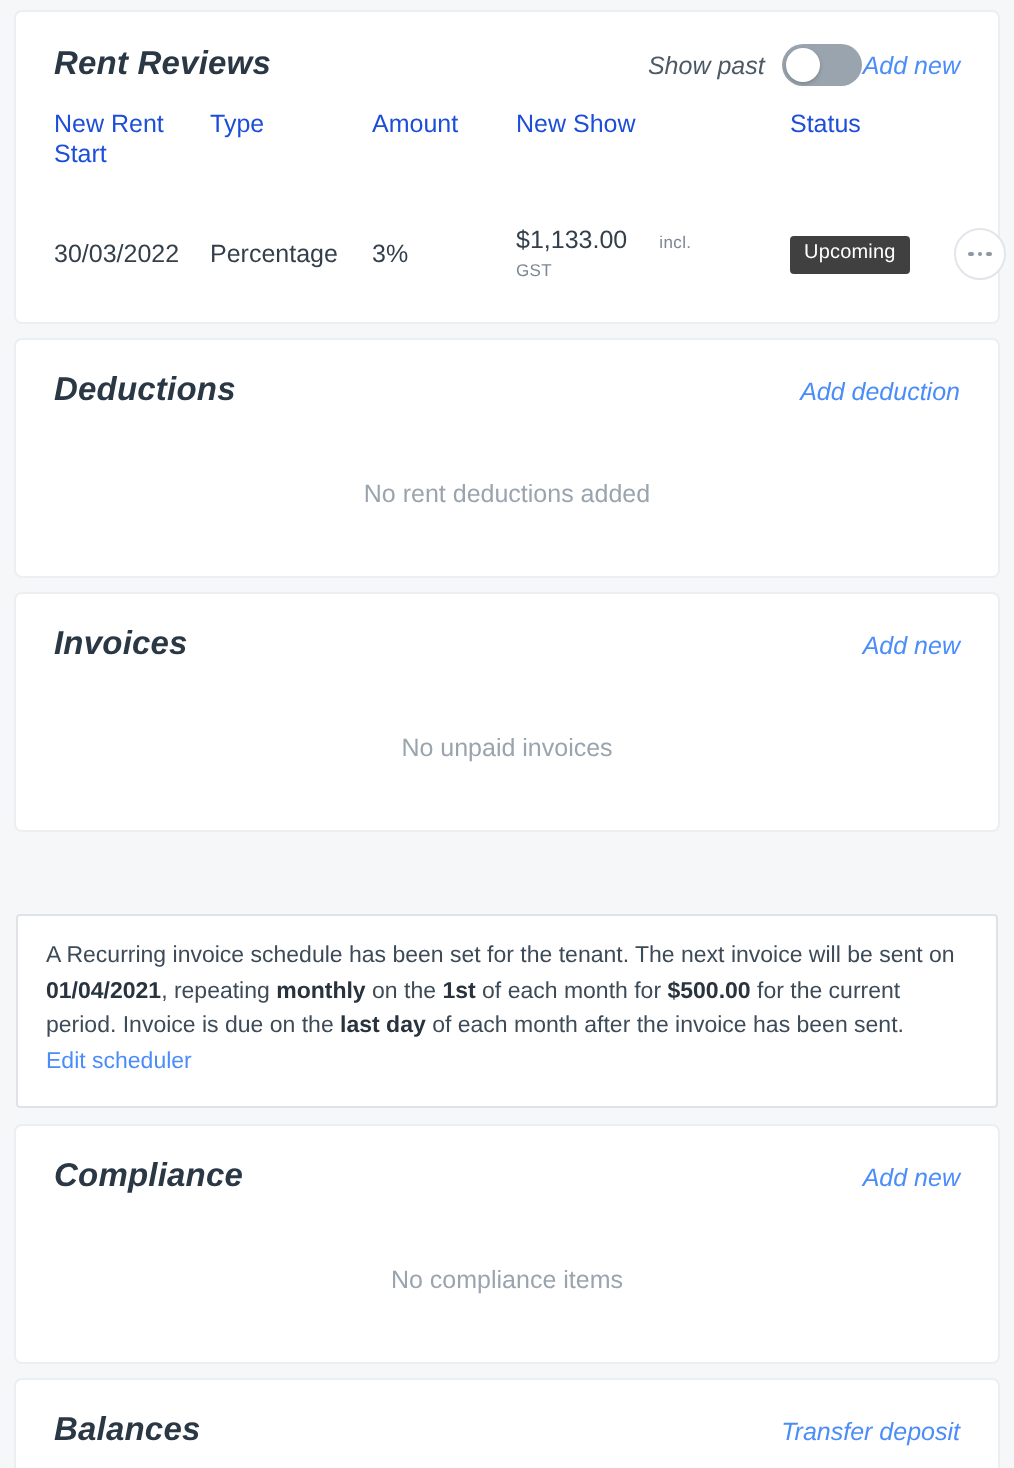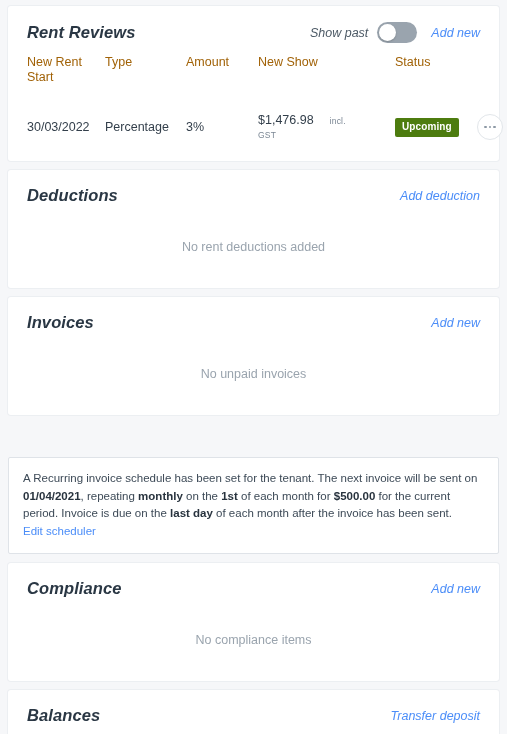--- a/index.html
+++ b/index.html
@@ -43,21 +43,20 @@
   .card-title {
     font-size: 16.5px;
     font-weight: 600;
     color: #2a3744;
     letter-spacing: 0.1px;
   }
 
   .head-right {
     display: flex;
     align-items: center;
-    gap: 14px;
   }
 
   .toggle-wrap {
     display: flex;
     align-items: center;
     gap: 9px;
   }
 
   .toggle-label {
     font-size: 12.5px;
@@ -98,21 +97,21 @@
     width: 100%;
     padding: 8px 19px 20px 19px;
   }
 
   .rr-row {
     display: flex;
     align-items: flex-start;
   }
 
   .rr-head .rr-cell {
-    color: #a16207;
+    color: #1d4ed8;
     font-size: 12.5px;
     line-height: 15px;
     padding-bottom: 2px;
   }
 
   .rr-body {
     margin-top: 26px;
     align-items: center;
   }
 
@@ -130,24 +129,24 @@
 
   .gst {
     font-size: 8.5px;
     color: #7b8794;
     letter-spacing: 0.2px;
     margin-left: 16px;
   }
 
   .badge {
     display: inline-block;
-    background: #4d7c0f;
+    background: #404040;
     color: #ffffff;
     font-size: 10px;
-    font-weight: 700;
+    font-weight: 400;
     line-height: 1;
     padding: 4px 7px 5px 7px;
     border-radius: 2px;
     letter-spacing: 0.1px;
   }
 
   .dots-btn {
     width: 26px;
     height: 26px;
     border-radius: 50%;
@@ -236,21 +235,21 @@
         <div class="rr-cell c-amount">Amount</div>
         <div class="rr-cell c-rent">New Show</div>
         <div class="rr-cell c-status">Status</div>
         <div class="rr-cell c-action"></div>
       </div>
 
       <div class="rr-row rr-body">
         <div class="rr-cell c-start">30/03/2022</div>
         <div class="rr-cell c-type">Percentage</div>
         <div class="rr-cell c-amount">3%</div>
-        <div class="rr-cell c-rent"><span>$1,476.98</span><span class="gst">incl. GST</span></div>
+        <div class="rr-cell c-rent"><span>$1,133.00</span><span class="gst">incl. GST</span></div>
         <div class="rr-cell c-status"><span class="badge">Upcoming</span></div>
         <div class="rr-cell c-action">
           <div class="dots-btn">
             <i></i>
             <i></i>
             <i></i>
           </div>
         </div>
       </div>
     </div>

